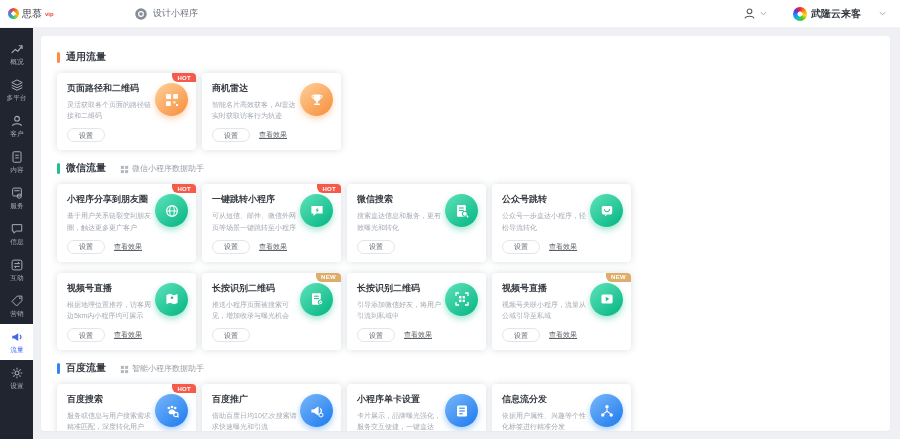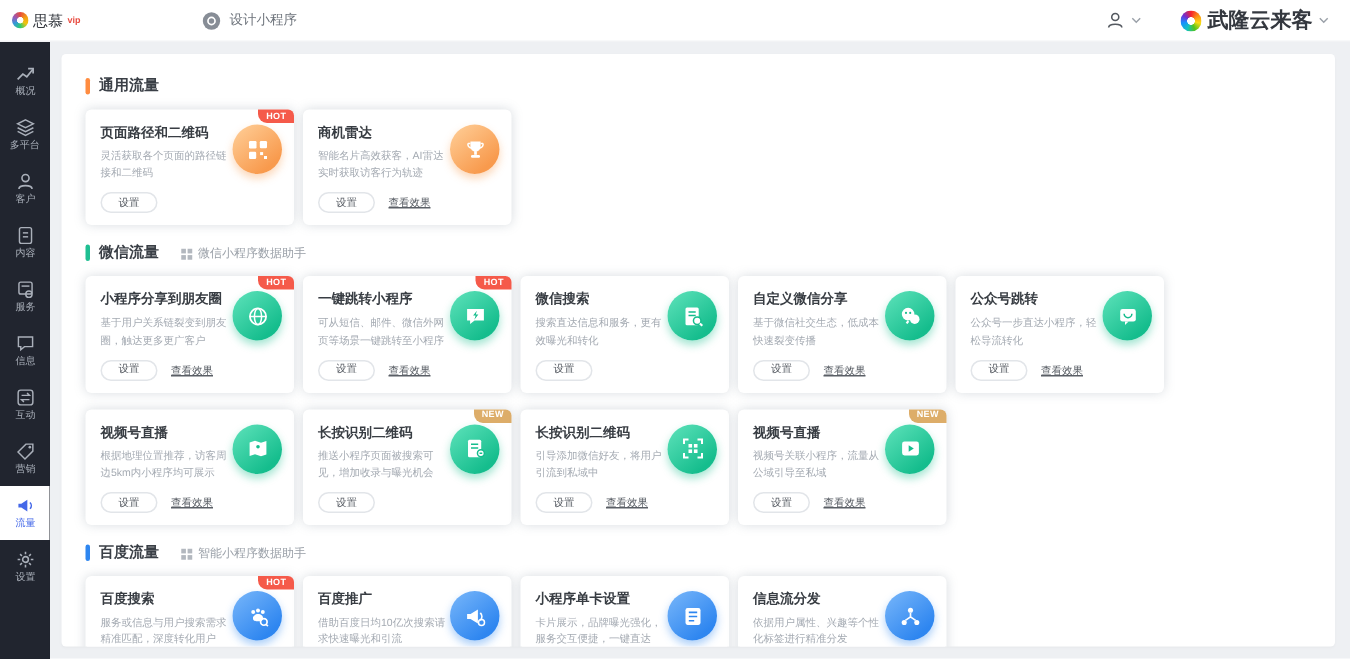--- a/index.html
+++ b/index.html
@@ -22,21 +22,21 @@
   .page-title { font-size:9px; color:#6d737b; }
   .top-right { margin-left:auto; display:flex; align-items:center; gap:26px; }
   .user-group, .account-group { display:flex; align-items:center; gap:4px; cursor:pointer; }
   .person-ico { width:13px; height:13px; color:#555a61; display:inline-flex; }
   .person-ico svg { width:13px; height:13px; }
   .chev { width:7px; height:7px; display:inline-flex; color:#9aa0a8; }
   .chev svg { width:7px; height:7px; }
   .account-mark { width:14px; height:14px; border-radius:50%; flex:0 0 auto;
     background: radial-gradient(circle,#fff 0 2.4px,rgba(255,255,255,0) 2.7px),
       conic-gradient(#f5222d,#fa8c16,#fadb14,#52c41a,#13c2c2,#1890ff,#722ed1,#f5222d); }
-  .account-name { font-size:14px; font-weight:bold; color:#34383f; margin-right:0; }
+  .account-name { font-size:10px; font-weight:bold; color:#34383f; margin-right:14px; }
 
   
   .sidebar { position:fixed; left:0; top:28px; bottom:0; width:33px; background:#21252f;
     display:flex; flex-direction:column; padding-top:8px; z-index:15; }
   .sb-item { display:flex; flex-direction:column; align-items:center; gap:2px;
     padding:6px 0 7px; cursor:pointer; color:#aab0ba; }
   .sb-icon { width:14px; height:14px; display:inline-flex; }
   .sb-icon svg { width:14px; height:14px; }
   .sb-label { font-size:7px; line-height:1; transform:scale(.95); }
   .sb-item.active { background:#fff; color:#4468e8; }
@@ -315,37 +315,20 @@
                 <line x1="5" y1="7.4" x2="9.8" y2="7.4" stroke="#15bd8d" stroke-width="1"></line>
                 <circle cx="10.8" cy="10.8" r="2.5" fill="#fff" stroke="#15bd8d" stroke-width="1"></circle>
                 <line x1="12.6" y1="12.6" x2="14.2" y2="14.2" stroke="#fff" stroke-width="1.4"></line>
               </svg>
             </span>
             <div class="card-actions">
               <button class="btn-settings">设置</button>
             </div>
           </div>
           <div class="card">
-            <div class="card-title">自定义微信分享</div>
-            <div class="card-desc">基于微信社交生态，低成本快速裂变传播</div>
-            <span class="card-icon th-green">
-              <svg viewBox="0 0 16 16">
-                <circle cx="6.4" cy="6.4" r="4.2" fill="currentColor"></circle>
-                <circle cx="10.8" cy="9.8" r="3.2" fill="currentColor"></circle>
-                <path d="M5.4 12.6l1.2-1.6" stroke="currentColor" stroke-width="1.4"></path>
-                <circle cx="5" cy="5.6" r=".7" fill="#15bd8d"></circle>
-                <circle cx="7.8" cy="5.6" r=".7" fill="#15bd8d"></circle>
-              </svg>
-            </span>
-            <div class="card-actions">
-              <button class="btn-settings">设置</button>
-              <a class="link-effect">查看效果</a>
-            </div>
-          </div>
-          <div class="card">
             <div class="card-title">公众号跳转</div>
             <div class="card-desc">公众号一步直达小程序，轻松导流转化</div>
             <span class="card-icon th-green">
               <svg viewBox="0 0 16 16">
                 <rect x="2.8" y="3" width="10.4" height="8.4" rx="1.6" fill="currentColor"></rect>
                 <path d="M6 11.4v2.2l2.4-2.2Z" fill="currentColor"></path>
                 <path d="M5.4 6.2a2.6 2.6 0 0 0 5.2 0" fill="none" stroke="#15bd8d" stroke-width="1"></path>
               </svg>
             </span>
             <div class="card-actions">

